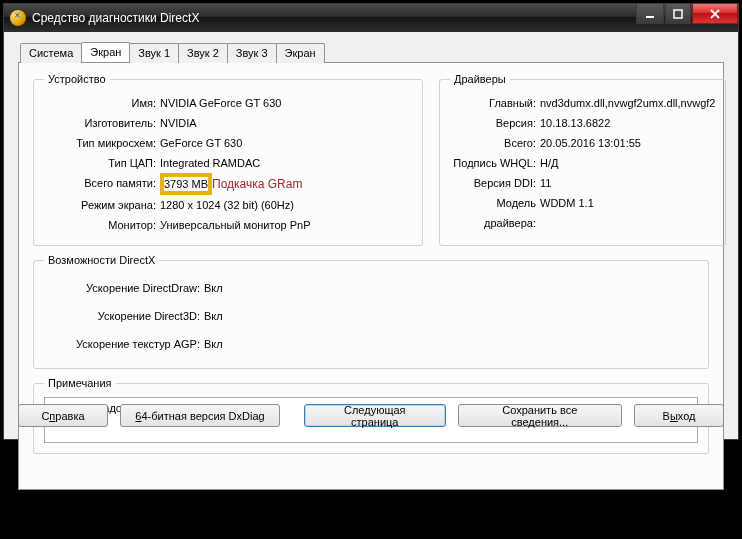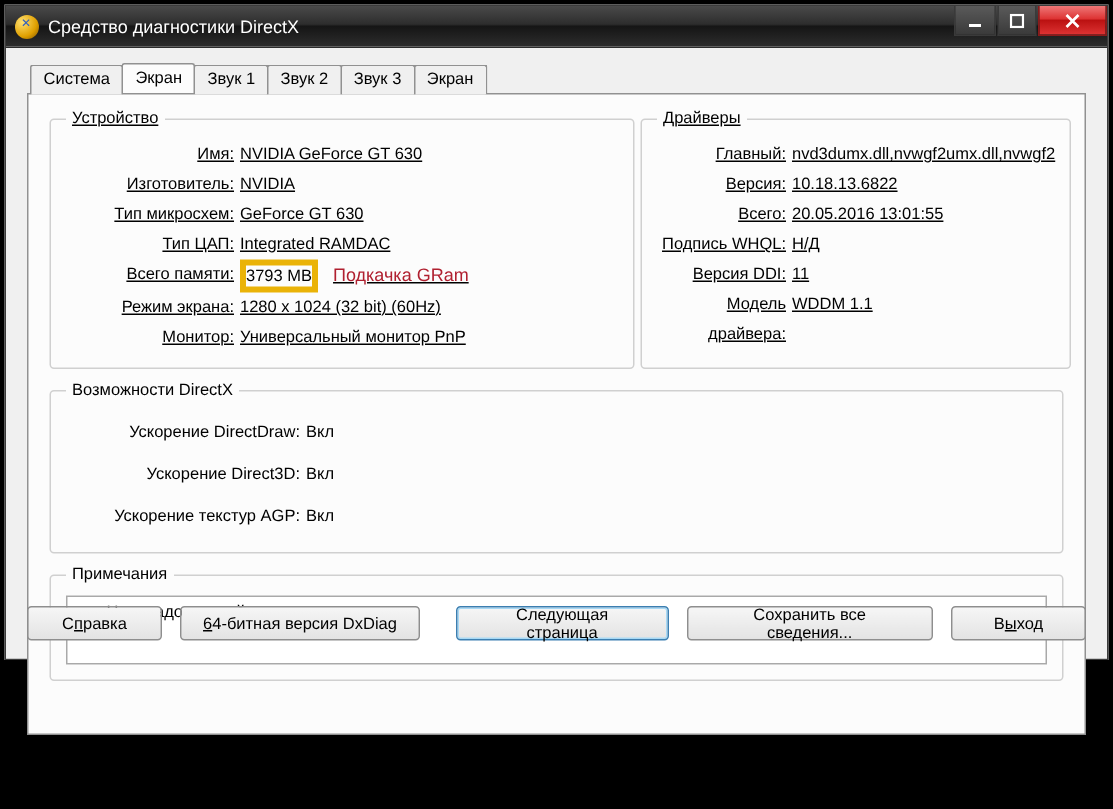--- a/index.html
+++ b/index.html
@@ -13,29 +13,29 @@
   .winbtn.max{width:26px;}
   .winbtn.close{ width:46px; background:linear-gradient(#e77,#d33 45%,#b11 50%,#d33); border-color:#8a1a1a;}
   .winbtn svg{display:block;}
   .client { position:absolute; top:28px; left:0; right:0; bottom:0; background:#f0f0f0; padding:10px 14px 12px 14px;}
   .tabstrip { display:flex; gap:0; position:relative; top:1px; z-index:2; margin-left:2px;}
   .tab { font-size:11px; padding:3px 8px 3px 8px; background:#f0f0f0; border:1px solid #919191; border-bottom:none; border-top-left-radius:2px; border-top-right-radius:2px; margin-right:-1px; position:relative;}
   .tab.active { background:#fcfcfc; z-index:3; padding-bottom:4px; top:-1px;}
   .tabpage { background:#fcfcfc; border:1px solid #919191; height:428px; padding:10px 14px 10px 14px; position:relative;}
   fieldset { border:1px solid #d0d0d0; border-radius:3px; margin:0 0 8px 0; padding:8px 10px 10px 10px; font-size:11px; position:relative;}
   legend { font-size:11px; padding:0 4px; color:#000;}
-  .row2 { display:flex; gap:4px;text-decoration:underline; }
+  .row2 { display:flex; gap:16px; }
   .row2 > fieldset:first-child { flex:0 0 390px; }
   .row2 > fieldset:last-child { flex:1; }
   .kv { display:flex; font-size:11px; line-height:20px;}
   .kv .k { text-align:right; width:116px; padding-right:4px; color:#000;}
   .kv .v { flex:1; color:#000;}
   .drv .kv .k { width:90px; }
   .memhl { border:4px solid #eab308; padding:0 0; display:inline-block; line-height:14px;}
-  .annot { color:#b02030; font-size:12px; margin-left:10px; font-weight:500;}
+  .annot { color:#b02030; font-size:12px; font-weight:500;}
   .dxcap .kv .k { width:160px; }
   .notesbox { border:1px solid #a9a9a9; background:#fff; height:46px; padding:4px 10px; font-size:11px;}
   .notesbox ul{margin:0; padding-left:16px;}
   .buttons { position:absolute; left:14px; right:14px; bottom:12px; display:flex; gap:12px; align-items:center;}
   .btn { font-size:11px; height:23px; padding:0 14px; background:linear-gradient(#f6f6f6,#e3e3e3); border:1px solid #8e8e8e; border-radius:3px; display:inline-flex; align-items:center; justify-content:center; min-width:90px;}
   .btn.default { border:1px solid #3c7fb1; box-shadow:0 0 0 1px #a7d9f5 inset;}
   .accel { text-decoration:underline; }
   .spacer{flex:1;}
 </style>
 </head>

